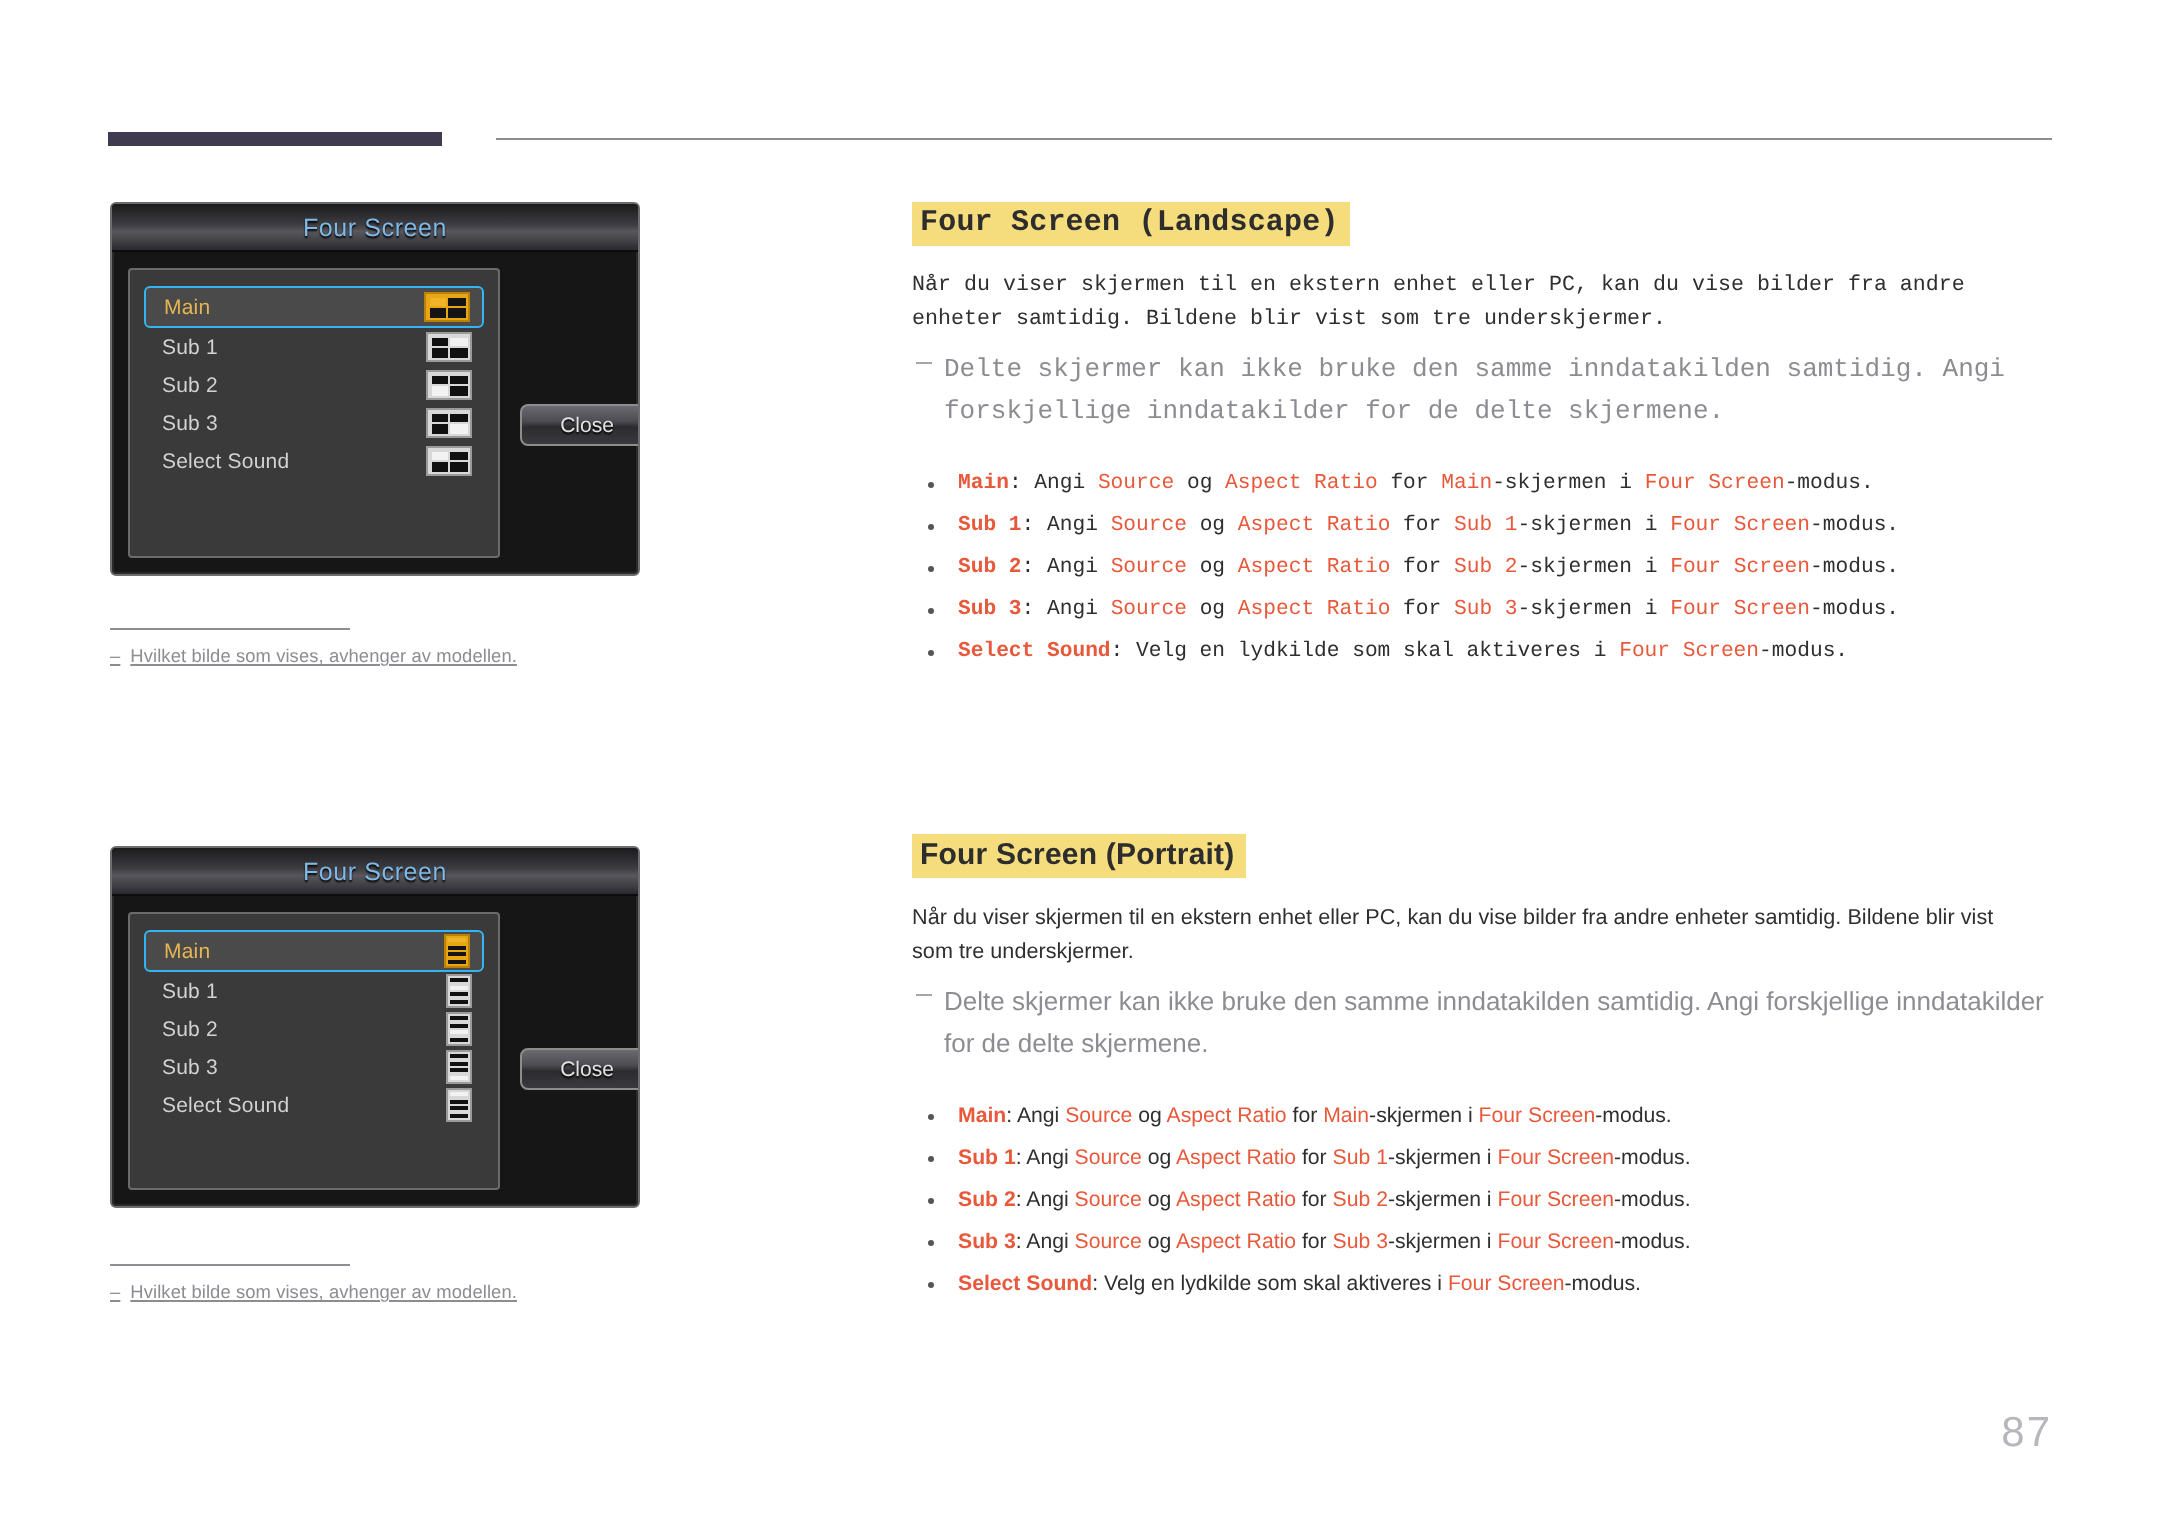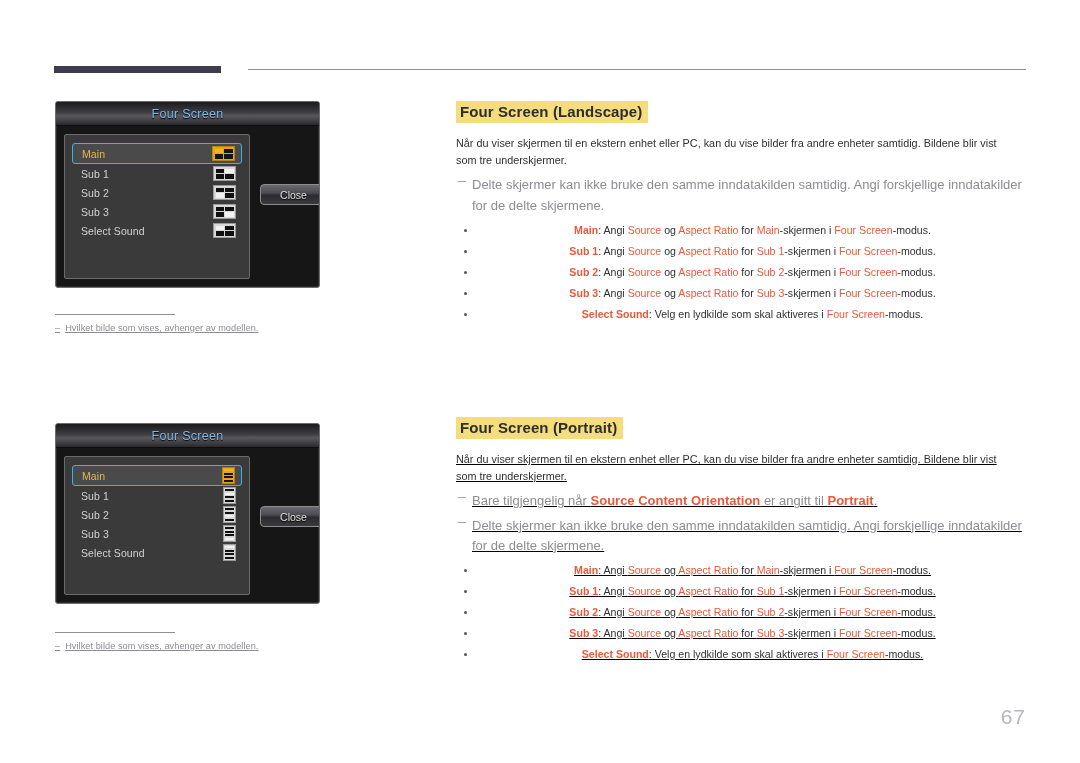--- a/index.html
+++ b/index.html
@@ -86,21 +86,21 @@
     gap: 1.4px; padding: 1.4px;
     background: #d8d8d8; border: 1px solid #9a9a9a;
   }
   .p-icon i { background: #101010; display: block; }
   .p-icon i.on { background: #f2f2f2; }
   .p-icon.gold { background: #e8a712; border-color: #b9830a; }
   .p-icon.gold i { background: #141414; }
   .p-icon.gold i.on { background: #f0b42a; }
 
   .osd-close {
-    position: absolute; left: 10px; top: 50px;
+    position: absolute; left: 10px; top: 68px;
     width: 67px; height: 21px;
     border: 1px solid #8d8d8d; border-radius: 4px;
     background: linear-gradient(to bottom, #6a6a70 0%, #4c4c52 40%, #2c2c30 55%, #3a3a3e 100%);
     display: flex; align-items: center; justify-content: center;
     font-size: 10.5px; color: #e2e2e2;
     text-shadow: 0 1px 1px #000;
   }
 
   
   .fn-rule { position: absolute; width: 120px; height: 1px; background: #8e8e94; }
@@ -128,21 +128,21 @@
   .note {
     position: relative;
     font-size: 13px; color: #8c8c92; line-height: 1.55;
     margin: 0 0 4px 0; padding-left: 16px;
   }
   .note::before {
     content: ""; position: absolute; left: 2px; top: 6px;
     width: 8px; height: 1px; background: #a5a5ab;
   }
   .note .hl { color: #e8593b; font-weight: bold; }
-  ul.bullets { list-style: none; margin: 7px 0 0 0; padding: 0; text-align: center; }
+  ul.bullets { list-style: none; margin: 19px 0 0 0; padding: 0; }
   ul.bullets li {
     position: relative; padding-left: 23px;
     font-size: 10.6px; color: #2f2f2f; line-height: 1.42;
     margin-bottom: 6px;
   }
   ul.bullets li::before {
     content: ""; position: absolute; left: 8px; top: 6px;
     width: 3px; height: 3px; border-radius: 50%; background: #555;
   }
   .or { color: #e8593b; }
@@ -278,43 +278,40 @@
       <div class="osd-right">
         <div class="osd-close">Close</div>
       </div>
     </div>
   </div>
   <div class="fn-rule" style="left:55px; top:632px;"></div>
   <div class="fn-text" style="left:55px; top:641px;">
     <span class="dash">–</span><span>Hvilket bilde som vises, avhenger av modellen.</span>
   </div>
 
-  <div class="col" style="top:101px;">
+  <div class="col" style="top:101px;font-family:Liberation Mono, monospace;">
     <h2 class="sec-title">Four Screen (Landscape)</h2>
     <p class="para">Når du viser skjermen til en ekstern enhet eller PC, kan du vise bilder fra andre enheter samtidig. Bildene blir vist som tre underskjermer.</p>
     <div class="note">Delte skjermer kan ikke bruke den samme inndatakilden samtidig. Angi forskjellige inndatakilder for de delte skjermene.</div>
     <ul class="bullets" id="bullets-landscape">
         <li><span class="or-b">Main</span><span>: Angi </span><span class="or">Source</span><span> og </span><span class="or">Aspect Ratio</span><span> for </span><span class="or">Main</span><span>-skjermen i </span><span class="or">Four Screen</span><span>-modus.</span></li>
         <li><span class="or-b">Sub 1</span><span>: Angi </span><span class="or">Source</span><span> og </span><span class="or">Aspect Ratio</span><span> for </span><span class="or">Sub 1</span><span>-skjermen i </span><span class="or">Four Screen</span><span>-modus.</span></li>
         <li><span class="or-b">Sub 2</span><span>: Angi </span><span class="or">Source</span><span> og </span><span class="or">Aspect Ratio</span><span> for </span><span class="or">Sub 2</span><span>-skjermen i </span><span class="or">Four Screen</span><span>-modus.</span></li>
         <li><span class="or-b">Sub 3</span><span>: Angi </span><span class="or">Source</span><span> og </span><span class="or">Aspect Ratio</span><span> for </span><span class="or">Sub 3</span><span>-skjermen i </span><span class="or">Four Screen</span><span>-modus.</span></li>
         <li><span class="or-b">Select Sound</span><span>: Velg en lydkilde som skal aktiveres i </span><span class="or">Four Screen</span><span>-modus.</span></li>
       </ul>
   </div>
 
-  <div class="col" style="top:417px;text-decoration:underline;">
+  <div class="col" style="top:417px;">
     <h2 class="sec-title">Four Screen (Portrait)</h2>
     <p class="para">Når du viser skjermen til en ekstern enhet eller PC, kan du vise bilder fra andre enheter samtidig. Bildene blir vist som tre underskjermer.</p>
-    <div class="note">
-      <span>Bare tilgjengelig når </span><span class="hl">Source Content Orientation</span><span> er angitt til </span><span class="hl">Portrait</span><span>.</span>
-    </div>
     <div class="note">Delte skjermer kan ikke bruke den samme inndatakilden samtidig. Angi forskjellige inndatakilder for de delte skjermene.</div>
     <ul class="bullets" id="bullets-portrait">
         <li><span class="or-b">Main</span><span>: Angi </span><span class="or">Source</span><span> og </span><span class="or">Aspect Ratio</span><span> for </span><span class="or">Main</span><span>-skjermen i </span><span class="or">Four Screen</span><span>-modus.</span></li>
         <li><span class="or-b">Sub 1</span><span>: Angi </span><span class="or">Source</span><span> og </span><span class="or">Aspect Ratio</span><span> for </span><span class="or">Sub 1</span><span>-skjermen i </span><span class="or">Four Screen</span><span>-modus.</span></li>
         <li><span class="or-b">Sub 2</span><span>: Angi </span><span class="or">Source</span><span> og </span><span class="or">Aspect Ratio</span><span> for </span><span class="or">Sub 2</span><span>-skjermen i </span><span class="or">Four Screen</span><span>-modus.</span></li>
         <li><span class="or-b">Sub 3</span><span>: Angi </span><span class="or">Source</span><span> og </span><span class="or">Aspect Ratio</span><span> for </span><span class="or">Sub 3</span><span>-skjermen i </span><span class="or">Four Screen</span><span>-modus.</span></li>
         <li><span class="or-b">Select Sound</span><span>: Velg en lydkilde som skal aktiveres i </span><span class="or">Four Screen</span><span>-modus.</span></li>
       </ul>
   </div>
 
-  <div class="pageno">67</div>
+  <div class="pageno">87</div>
 </div>
 
 </body></html>

